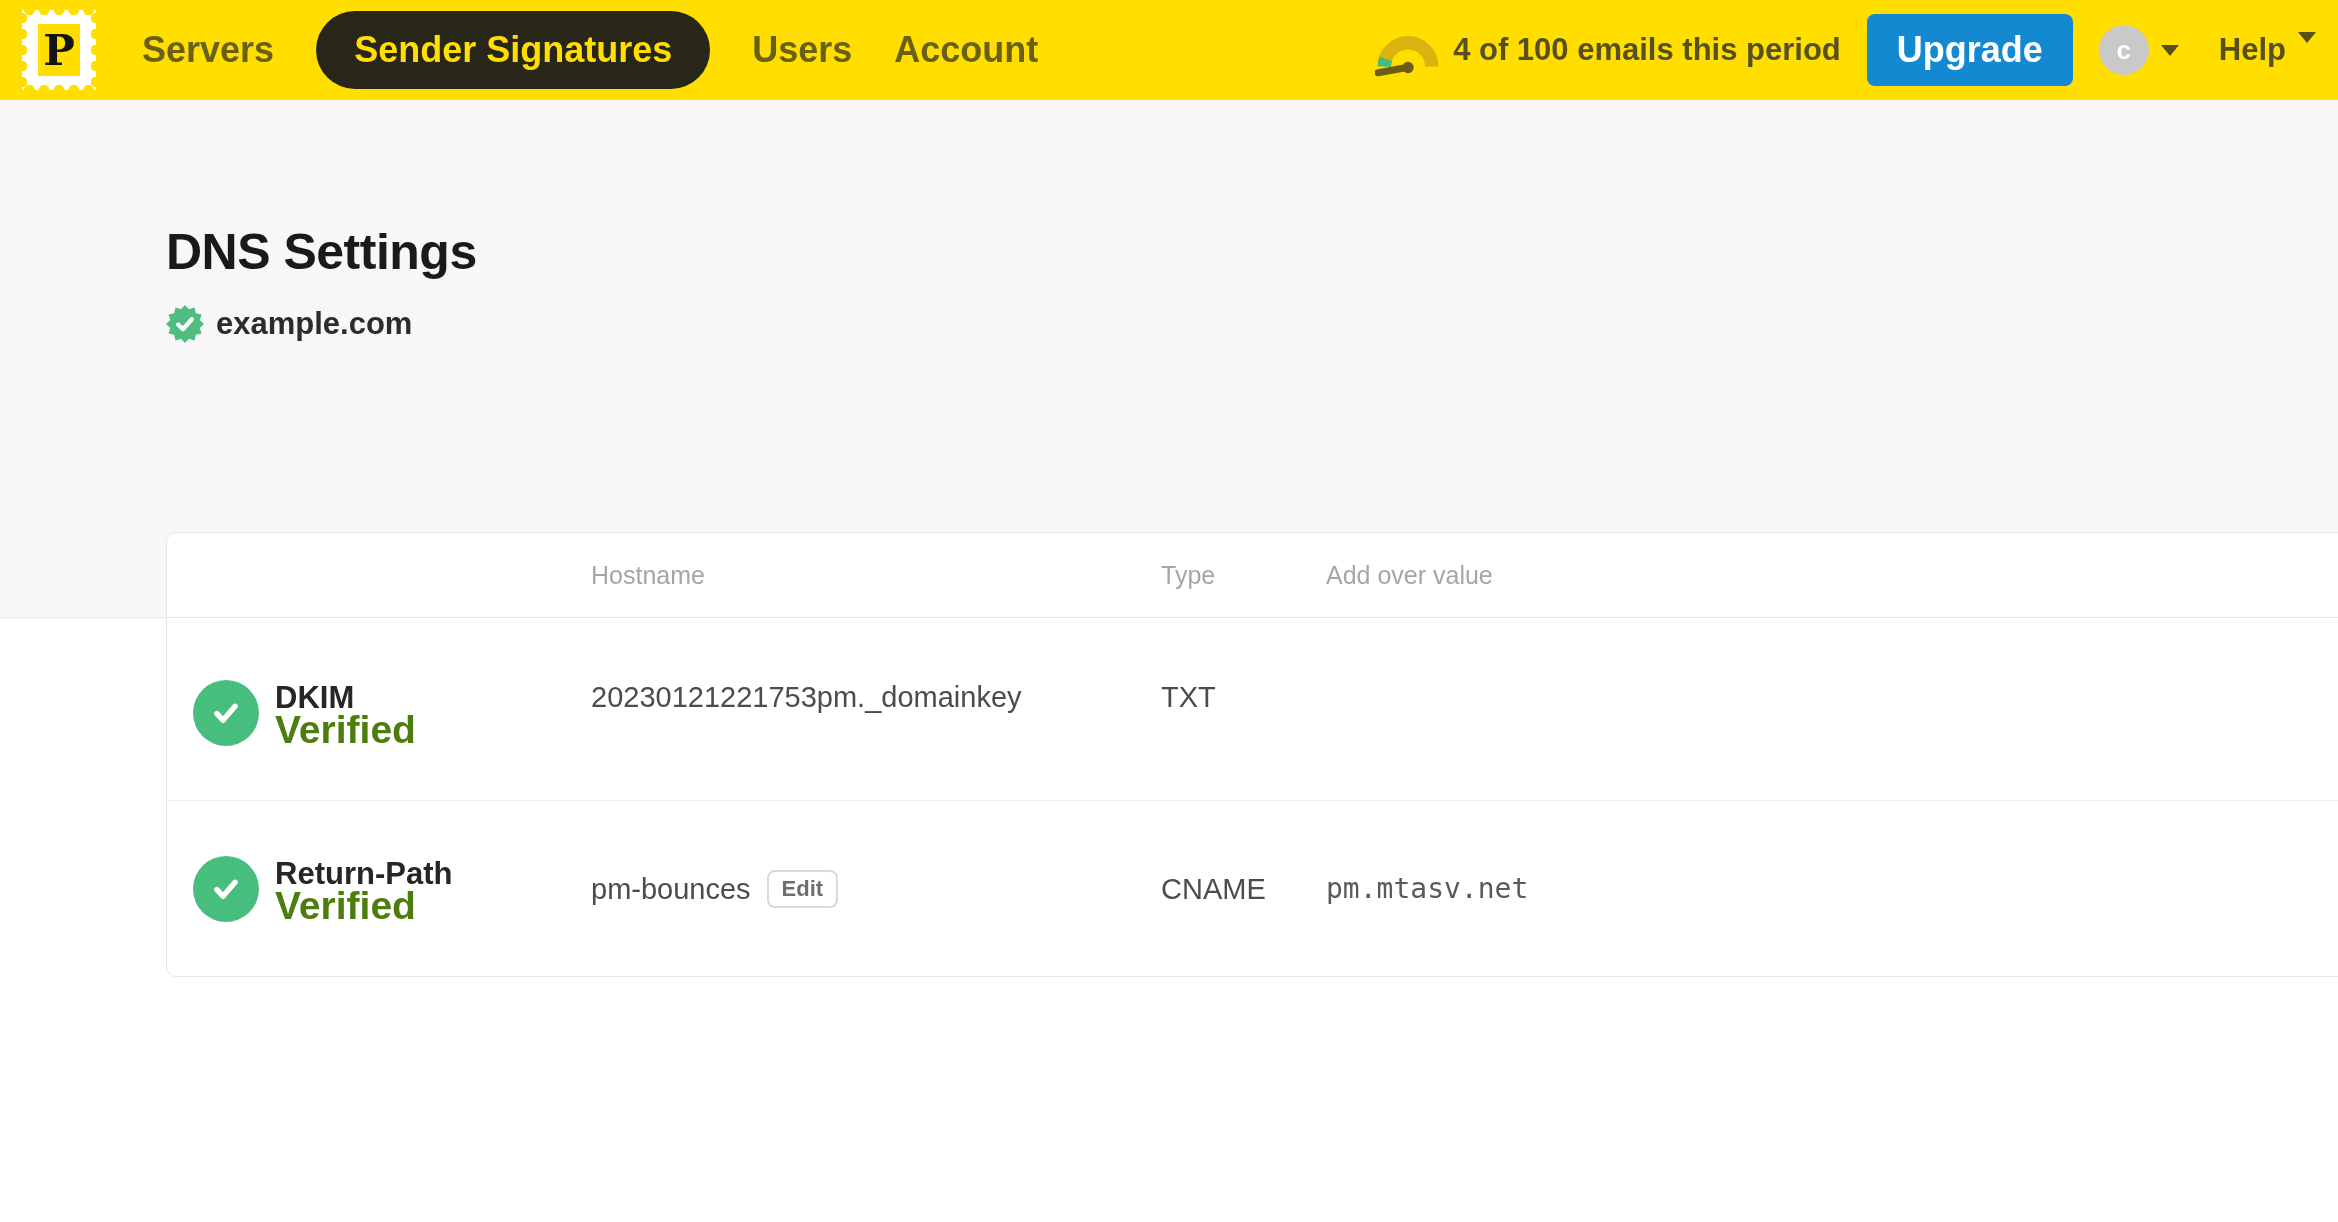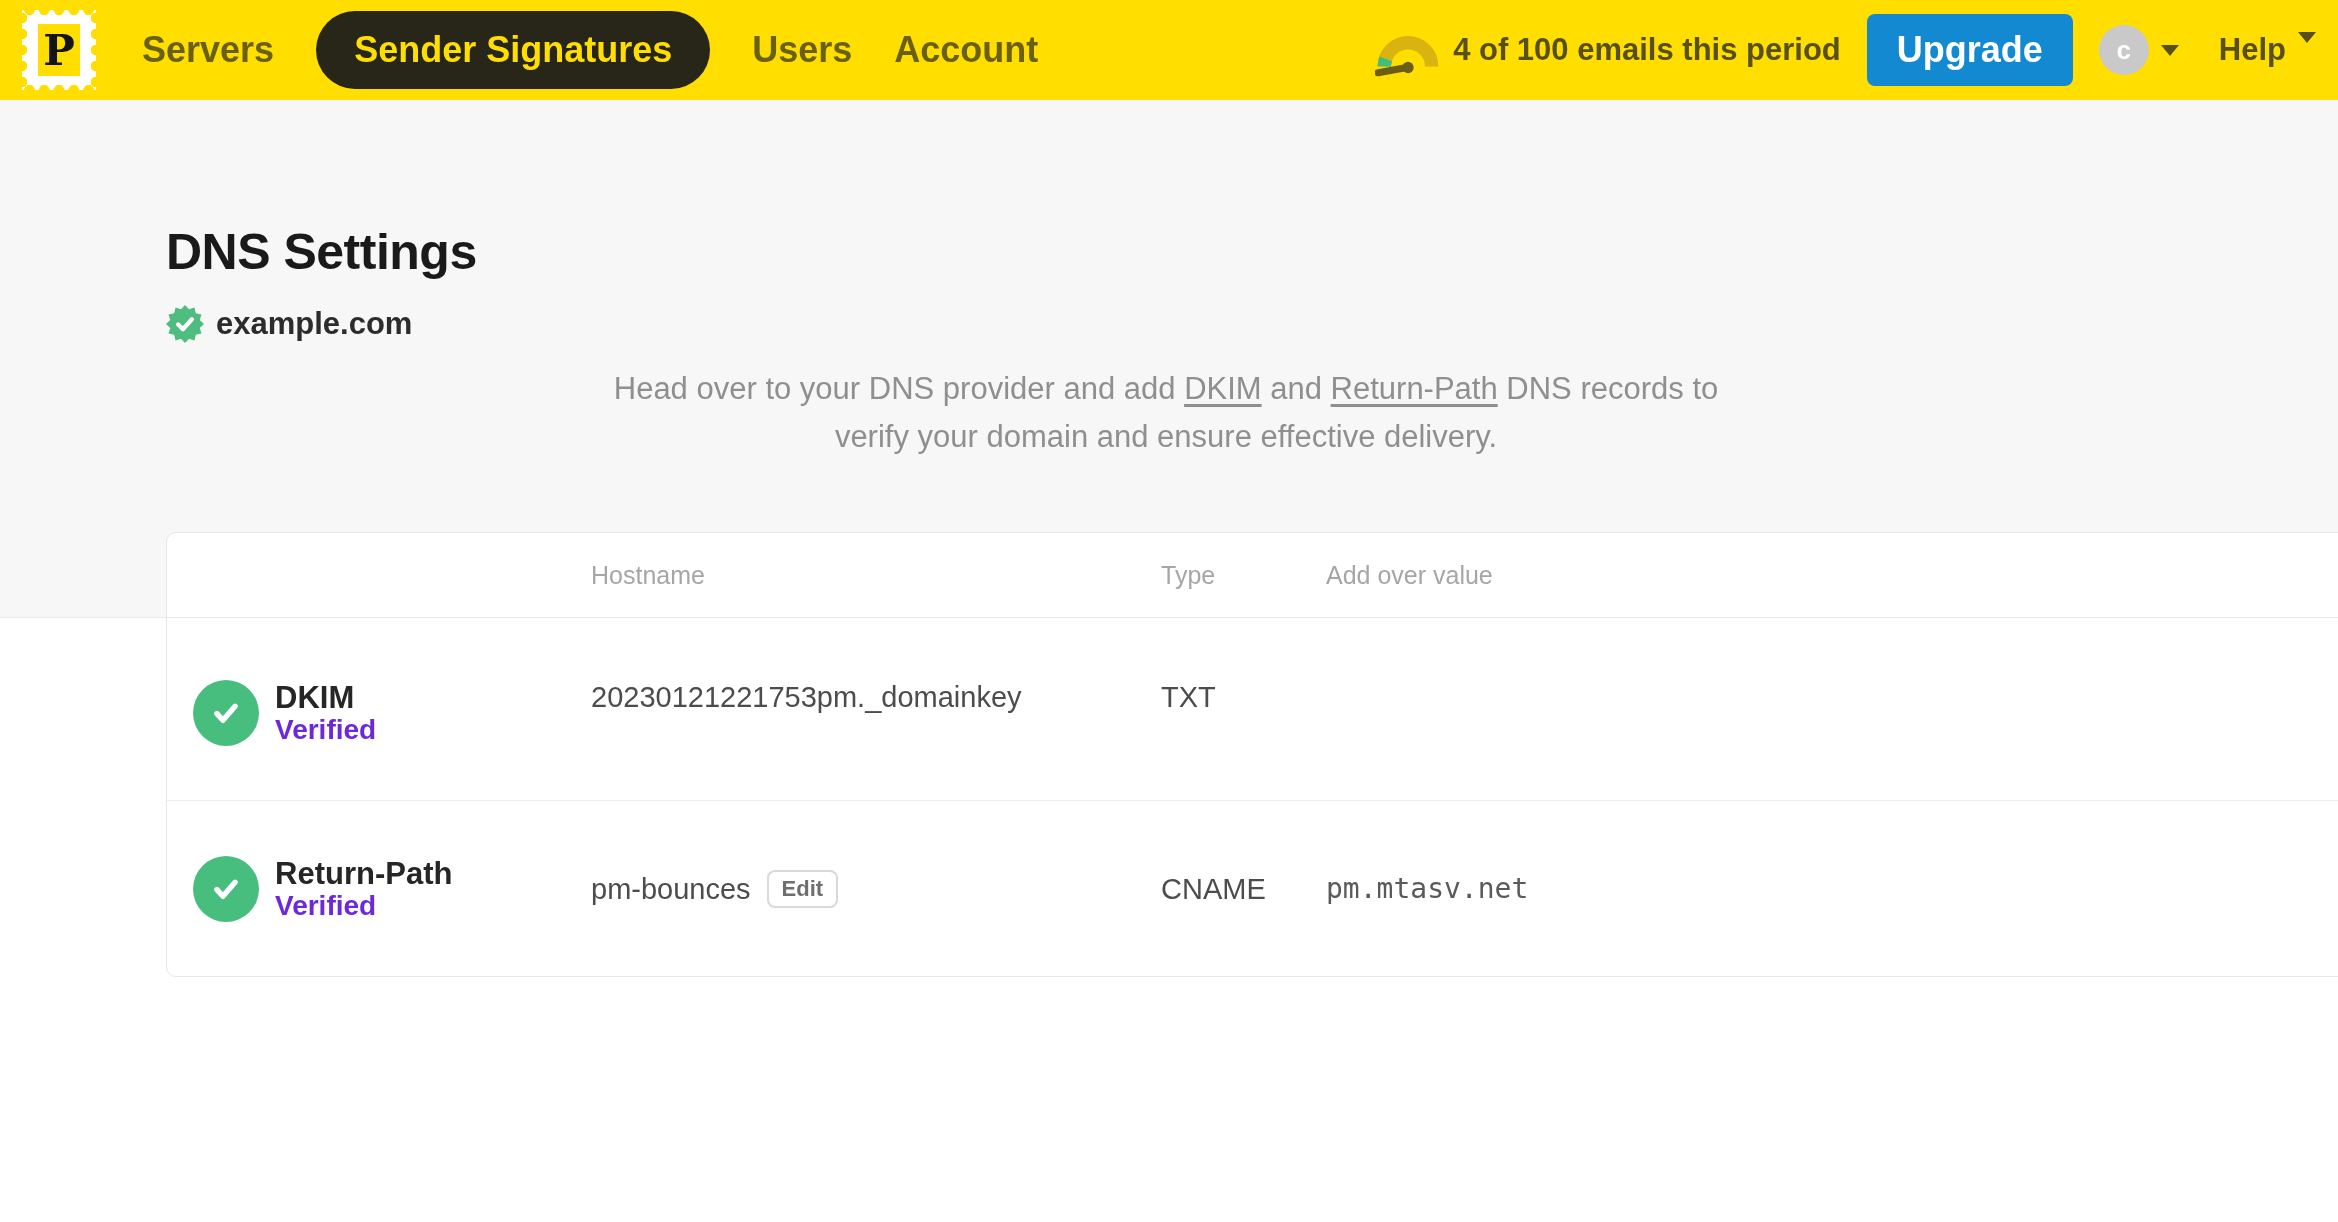--- a/index.html
+++ b/index.html
@@ -52,21 +52,21 @@
     border:1px solid #e7e7e7; border-radius:10px; }
   .grid-row { display:grid; grid-template-columns:424px 570px 165px 1fr; }
   .thead { height:85px; align-items:center; border-bottom:1px solid #e9e9e9; color:#a6a6a6; font-size:25px; }
   .row-dkim { padding:62px 0 54px 0; border-bottom:1px solid #eeeeee; align-items:start; }
   .row-rp { height:175px; align-items:center; }
   .cell-status { display:flex; align-items:center; gap:16px; padding-left:26px; }
   .check-circle { width:66px; height:66px; border-radius:50%; background:#47BE7D; flex:0 0 auto;
     display:flex; align-items:center; justify-content:center; }
   .status-stack { display:flex; flex-direction:column; }
   .record-name { font-size:31px; font-weight:bold; color:#262626; line-height:33px; }
-  .record-status { font-size:28px; font-weight:bold; color:#6d28d9; line-height:31px; }
+  .record-status { font-size:39px; font-weight:bold; color:#4d7c0f; line-height:31px; }
   .cell-host { font-size:29px; color:#4c4c4c; line-height:34px; display:flex; align-items:center; }
   .row-dkim .cell-host, .row-dkim .cell-type { align-items:flex-start; }
   .cell-type { font-size:29px; color:#4c4c4c; line-height:34px; display:flex; align-items:center; }
   .cell-value { padding-right:34px; }
   .mono-value { font-family:"DejaVu Sans Mono","Liberation Mono",monospace; font-size:28px; color:#5a5a5a; }
 
   .px { width:643px; height:34px; margin-bottom:7px; background:#d9d9d9; }
   .px:nth-child(1){ background:linear-gradient(90deg,#e2e2e2 0 11%,#dedede 0 19%,#d2d2d2 0 35%,#dbdbdb 0 45%,#d6d6d6 0 53%,#dcdcdc 0 59%,#cecece 0 68%,#c9c9cd 0 74%,#d6d6d6 0 100%); }
   .px:nth-child(2){ background:linear-gradient(90deg,#d4d4d4 0 9%,#cdcdcd 0 17%,#d1d1d1 0 23%,#dadada 0 34%,#dfdfdf 0 42%,#d8d8d8 0 52%,#dddddd 0 62%,#e3e3e3 0 72%,#cccccc 0 86%,#d9d9d9 0 92%,#dedede 0 100%); }
   .px:nth-child(3){ background:linear-gradient(90deg,#e0e0e0 0 12%,#d9d9d9 0 21%,#dddddd 0 29%,#d3d3d3 0 38%,#dadada 0 47%,#d0d0d0 0 61%,#d7d7d7 0 70%,#dcdcdc 0 81%,#d4d4d4 0 91%,#e1e1e1 0 100%); }
@@ -119,21 +119,20 @@
   <div class="hero">
     <div class="hero-inner">
       <h1 class="page-title">DNS Settings</h1>
       <div class="domain-row">
         <svg class="seal" viewBox="0 0 36 36">
           <polygon fill="#4FBD80" points="36,18 32,21.75 33.6,27 28.25,28.25 27,33.6 21.75,32 18,36 14.25,32 9,33.6 7.75,28.25 2.4,27 4,21.75 0,18 4,14.25 2.4,9 7.75,7.75 9,2.4 14.25,4 18,0 21.75,4 27,2.4 28.25,7.75 33.6,9 32,14.25"></polygon>
           <polyline points="11.5,18.5 16,23 24.5,13.5" fill="none" stroke="#ffffff" stroke-width="4" stroke-linecap="round" stroke-linejoin="round"></polyline>
         </svg>
         <div class="domain-name">example.com</div>
       </div>
-      <p class="instructions"><span>Head over to your DNS provider and add </span><a>DKIM</a><span> and </span><a>Return-Path</a><span> DNS records to</span><br><span>verify your domain and ensure effective delivery.</span></p>
     </div>
   </div>
 
   <div class="card">
 
     <div class="grid-row thead">
       <div></div>
       <div>Hostname</div>
       <div>Type</div>
       <div>Add over value</div>

